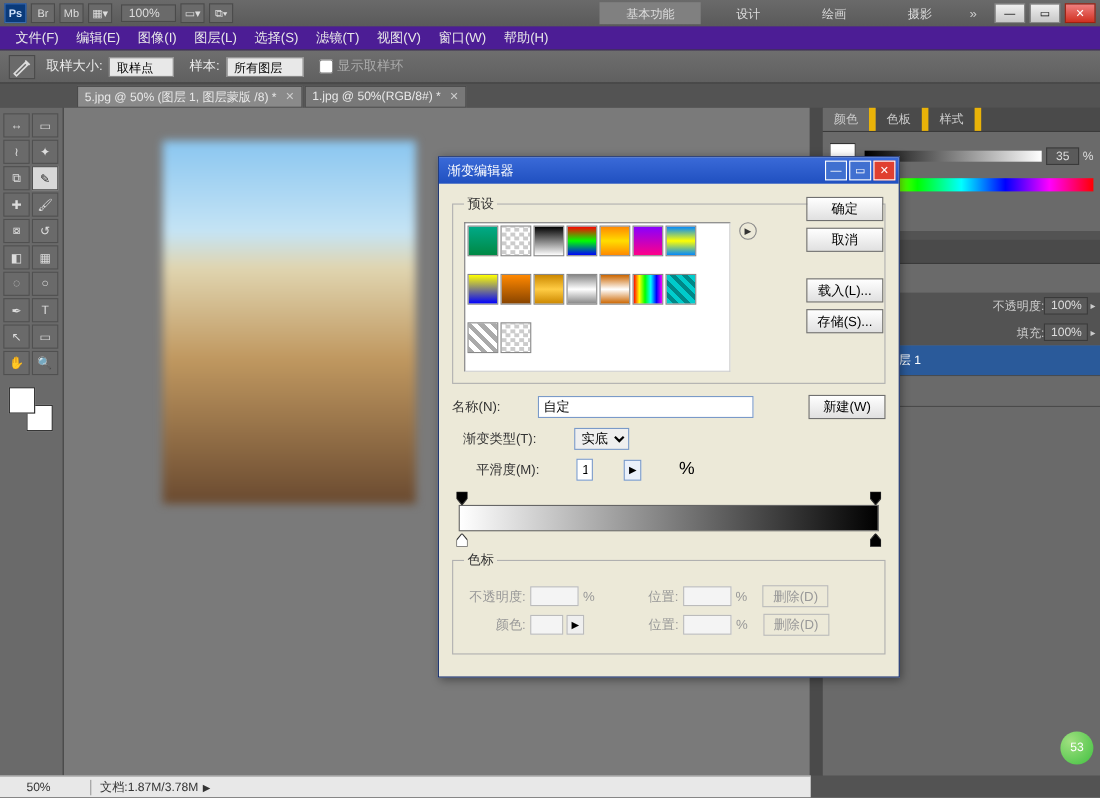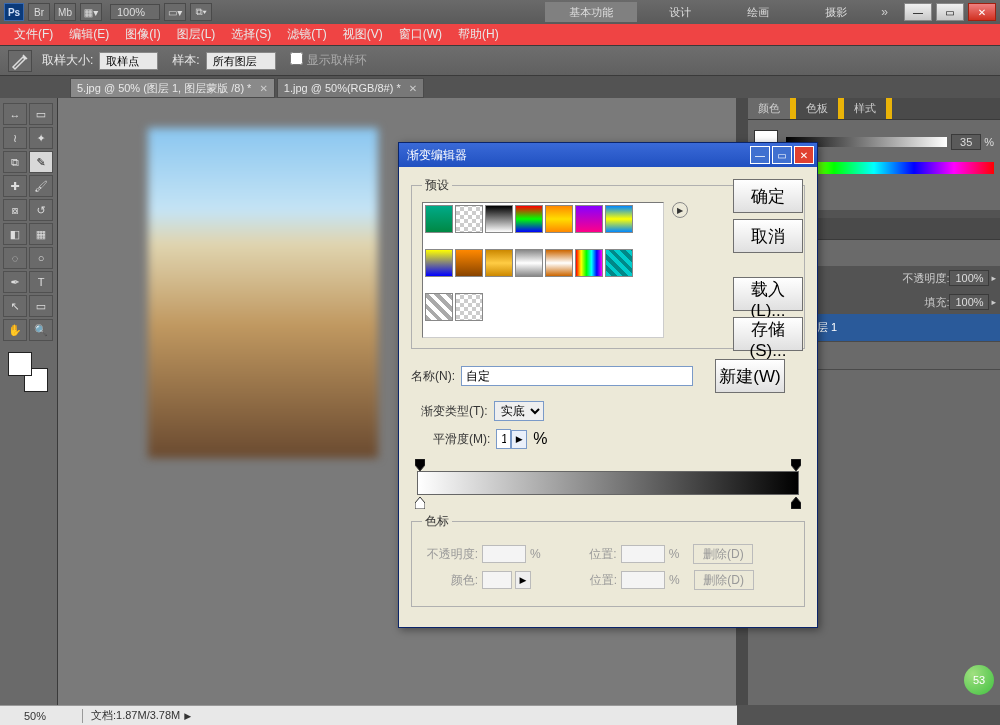--- a/index.html
+++ b/index.html
@@ -11,29 +11,29 @@
 .app-titlebar .small-btn { width: 22px; height: 18px; background: #6a6a6a; border: 1px solid #4a4a4a; margin-left: 4px; font-size: 10px; color: #ddd; display: flex; align-items: center; justify-content: center; }
 .app-titlebar .zoom-sel { margin-left: 8px; background: #6a6a6a; border: 1px solid #4a4a4a; color: #ddd; font-size: 11px; padding: 1px 14px 1px 6px; }
 .app-titlebar .spacer { flex: 1; }
 .app-titlebar .ws-btn { height: 20px; padding: 0 24px; font-size: 11px; color: #ddd; border: none; background: transparent; margin: 0 4px; }
 .app-titlebar .ws-btn.active { background: #808080; }
 .app-titlebar .win-btns { display: flex; gap: 4px; margin-left: 10px; }
 .app-titlebar .win-btn { width: 28px; height: 18px; border: 1px solid #888; background: linear-gradient(#f0f0f0,#c8c8c8); font-size: 10px; display: flex; align-items: center; justify-content: center; }
 .app-titlebar .win-btn.close { background: linear-gradient(#f08080,#d03020); color: #fff; border-color: #a02010; }
 
 
-.menubar { height: 22px; background: #ef4444; display: flex; align-items: center; padding: 0 6px; border-bottom: 1px solid #3a3a3a; }
+.menubar { height: 22px; background: #4c1d95; display: flex; align-items: center; padding: 0 6px; border-bottom: 1px solid #3a3a3a; }
 .menubar .menu-item { font-size: 12px; color: #e8e8e8; padding: 2px 8px; }
 
 
 .optionsbar { height: 30px; background: linear-gradient(#6e6e6e,#606060); display: flex; align-items: center; padding: 0 8px; border-bottom: 1px solid #3a3a3a; }
 .optionsbar .tool-icon { width: 24px; height: 22px; background: #6a6a6a; border: 1px solid #4a4a4a; margin-right: 10px; }
 .optionsbar .lbl { font-size: 12px; color: #e8e8e8; margin-right: 6px; }
 .optionsbar .sel { background: #e8e8e8; border: 1px solid #888; font-size: 11px; padding: 1px 18px 1px 6px; margin-right: 14px; height: 18px; }
-.optionsbar .chk-lbl { font-size: 12px; color: #aaa; display: flex; align-items: flex-start; }
+.optionsbar .chk-lbl { font-size: 12px; color: #aaa; display: flex; align-items: center; }
 .optionsbar .chk-lbl input { margin-right: 4px; }
 
 
 .doc-tabs { height: 22px; background: #535353; display: flex; align-items: flex-end; padding-left: 70px; }
 .doc-tab { height: 20px; background: #787878; border: 1px solid #4a4a4a; padding: 0 6px; font-size: 11px; color: #e8e8e8; display: flex; align-items: center; margin-right: 2px; }
 .doc-tab.active { background: #8a8a8a; }
 .doc-tab .close-x { margin-left: 8px; font-size: 10px; color: #ccc; }
 
 
 .main { display: flex; height: calc(725px - 24px - 22px - 30px - 22px - 20px); }
@@ -83,22 +83,22 @@
 .dialog .titlebar .tbtn { width: 20px; height: 18px; border: 1px solid #fff; background: #4070d0; margin-left: 2px; font-size: 10px; color: #fff; display: flex; align-items: center; justify-content: center; }
 .dialog .titlebar .tbtn.cl { background: #e04030; }
 .dialog .body { padding: 10px 12px; }
 .dialog fieldset { border: 1px solid #b0b0b0; padding: 8px 10px 10px; margin-bottom: 10px; font-size: 12px; color: #333; }
 .dialog fieldset legend { padding: 0 3px; font-size: 12px; }
 .preset-grid { display: flex; }
 .preset-swatches { width: 242px; display: flex; flex-wrap: wrap; border: 1px inset #ccc; background: #fff; padding: 1px; height: 136px; overflow-y: auto; }
 .preset-swatches .sw { width: 28px; height: 28px; margin: 1px; border: 1px solid #888; }
 .preset-arrow { width: 16px; height: 16px; border: 1px solid #888; border-radius: 50%; margin-left: 8px; display: flex; align-items: center; justify-content: center; font-size: 8px; }
 .dlg-right-btns { position: absolute; right: 14px; top: 36px; display: flex; flex-direction: column; gap: 6px; }
-.dlg-btn { width: 70px; height: 34px; font-size: 17px; background: linear-gradient(#fff,#e0e0e0); border: 1px solid #707070; }
-.row { display: flex; align-items: center; margin: 8px 0; }
+.dlg-btn { width: 70px; height: 22px; font-size: 12px; background: linear-gradient(#fff,#e0e0e0); border: 1px solid #707070; }
+.row { display: flex; align-items: center; margin: 8px 0; gap: 28px; }
 .row .lblsm { font-size: 12px; margin-right: 6px; color: #333; }
 .row input[type=text] { border: 1px solid #7a9ac8; padding: 2px 4px; font-size: 12px; }
 .row select { border: 1px solid #7a9ac8; font-size: 12px; padding: 1px 2px; }
 .grad-bar-wrap { position: relative; padding: 14px 6px 18px; }
 .grad-bar { height: 24px; border: 1px solid #666; background: linear-gradient(90deg, #fff, #000); }
 .stop { position: absolute; width: 10px; height: 12px; }
 .stop.top { top: 2px; }
 .stop.bot { bottom: 4px; }
 .stop svg { display: block; }
 .colorstop-row { display: flex; align-items: center; margin: 6px 0; font-size: 12px; color: #999; }

